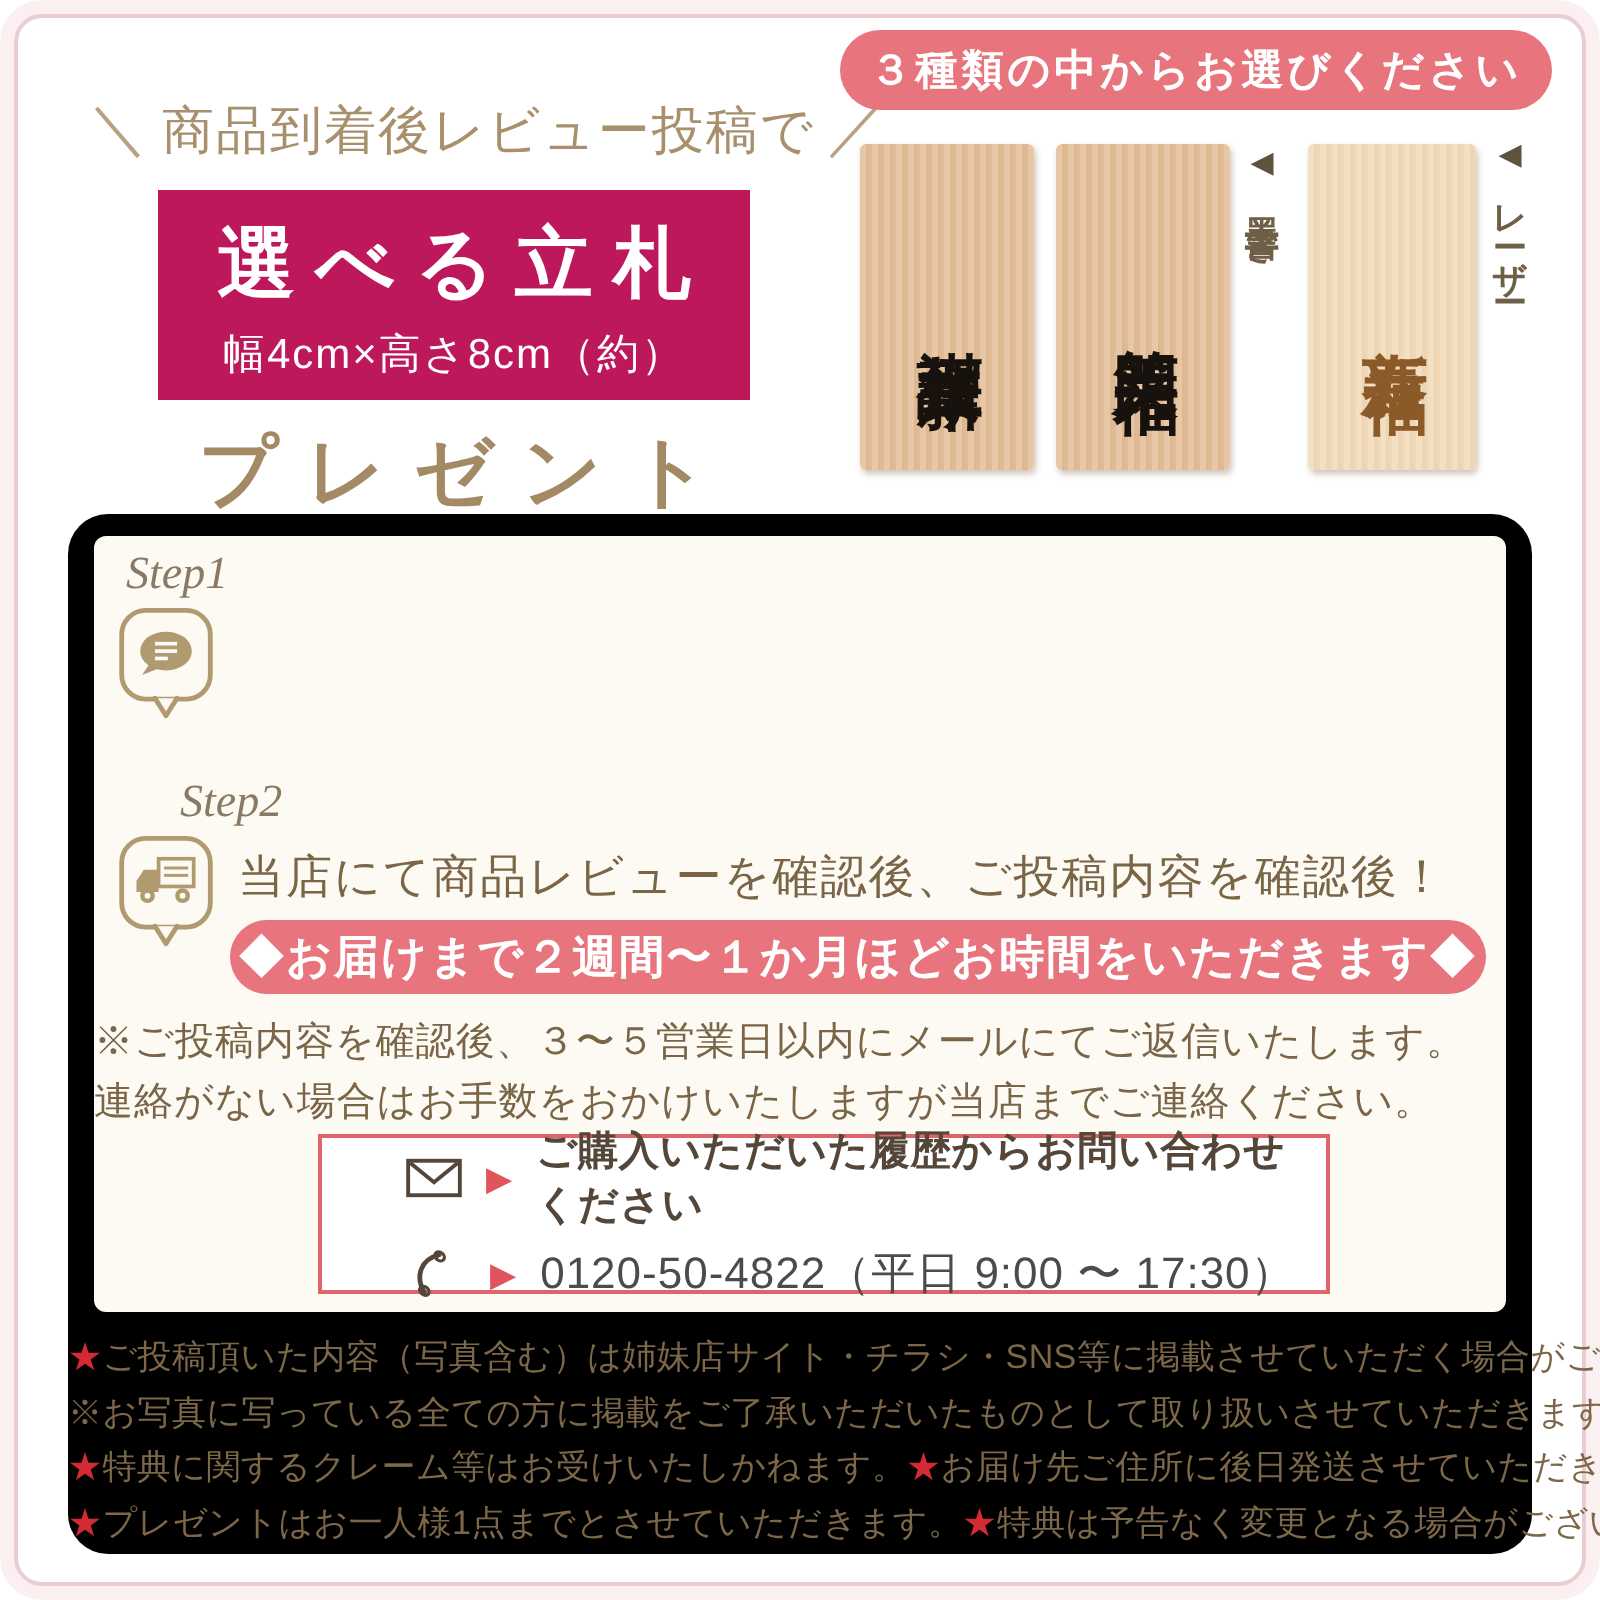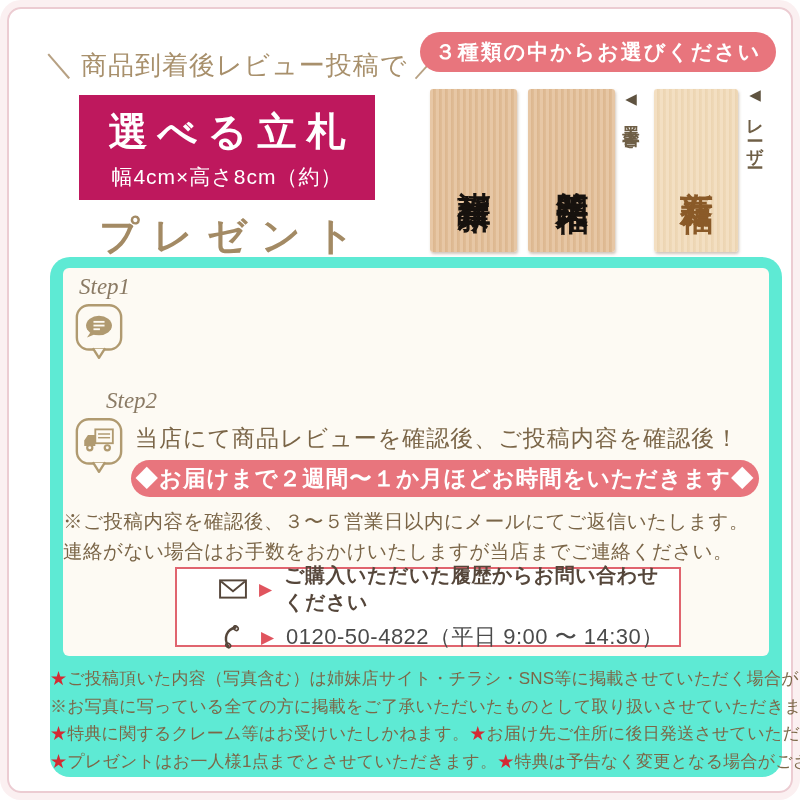--- a/index.html
+++ b/index.html
@@ -24,21 +24,21 @@
   .pink-box {
     width:296px; margin:10px auto 0; background:#be185d; color:#fff;
     padding:10px 0 9px;
   }
   .pink-box .title { font-size:39px; font-weight:bold; letter-spacing:10px; text-indent:10px; }
   .pink-box .size  { font-size:21px; font-weight:normal; letter-spacing:1px; margin-top:4px; }
   .present { margin-top:9px; color:#a38a64; font-size:39px; font-weight:bold; letter-spacing:14px; text-indent:14px; }
   .condition { margin-top:3px; color:#a38a64; font-size:19px; letter-spacing:4px; }
 
   
-  .header-right { position:absolute; left:420px; top:32px; width:366px; }
+  .header-right { position:absolute; left:420px; top:15px; width:366px; }
   .pill {
     background:#e8757d; color:#fff; border-radius:999px;
     font-size:21px; font-weight:bold; letter-spacing:2px;
     text-align:center; padding:6px 0; width:356px;
   }
   .tags-row { position:relative; height:172px; margin-top:13px; }
   .wood-tag {
     position:absolute; top:4px; height:163px; width:87px;
     border-radius:3px; box-shadow:1px 2px 3px rgba(120,90,60,.35);
     display:flex; align-items:center; justify-content:center;
@@ -54,22 +54,22 @@
   .laser-text { color:#8a5a28; }
   .tag-label { position:absolute; top:6px; text-align:center; width:26px; color:#6f5f46; }
   .tag-label .arrow { font-size:15px; color:#5f5340; display:block; line-height:1; }
   .tag-label .vtext {
     writing-mode:vertical-rl; text-orientation:upright;
     font-size:17px; font-weight:bold; letter-spacing:4px; margin-top:6px; display:inline-block;
   }
 
   
   .main-box {
-    position:absolute; left:50px; top:257px; width:732px; height:520px;
-    background:#5eead4; border-radius:20px;
+    position:absolute; left:34px; top:257px; width:732px; height:520px;
+    background:#000000; border-radius:20px;
   }
   .panel {
     position:absolute; left:13px; top:11px; width:706px; height:388px;
     background:#fdfaf3; border-radius:6px;
   }
   .step-label {
     position:absolute; left:16px; font-family:"Liberation Serif", serif;
     font-style:italic; font-size:23px; color:#8a7a64;
   }
   .step1-label { top:6px; } .step2-label { top:120px;margin-left:27px; }
@@ -192,21 +192,21 @@
       </div>
       <div class="contact-row">
         <span class="cicon">
           <svg width="24" height="24" viewBox="0 0 24 24">
             <path d="M6 21 C1.5 13 4.5 4.5 13.5 2.5" fill="none" stroke="#55463a" stroke-width="2.4" stroke-linecap="round"></path>
             <ellipse cx="6.2" cy="20.4" rx="2.6" ry="2" fill="none" stroke="#55463a" stroke-width="1.6" transform="rotate(40 6.2 20.4)"></ellipse>
             <ellipse cx="13.8" cy="3.2" rx="2.6" ry="2" fill="none" stroke="#55463a" stroke-width="1.6" transform="rotate(40 13.8 3.2)"></ellipse>
           </svg>
         </span>
         <span class="tri">▶</span>
-        <span class="txt2">0120-50-4822（平日 9:00 〜 14:30）</span>
+        <span class="txt2">0120-50-4822（平日 9:00 〜 17:30）</span>
       </div>
     </div>
   </div>
 
   <div class="footer-notes">
     <div class="fline"><span class="star">★</span>ご投稿頂いた内容（写真含む）は姉妹店サイト・チラシ・SNS等に掲載させていただく場合がございます。</div>
     <div class="fline">※お写真に写っている全ての方に掲載をご了承いただいたものとして取り扱いさせていただきます。</div>
     <div class="fline"><span class="star">★</span>特典に関するクレーム等はお受けいたしかねます。<span class="star">★</span>お届け先ご住所に後日発送させていただきます。</div>
     <div class="fline"><span class="star">★</span>プレゼントはお一人様1点までとさせていただきます。<span class="star">★</span>特典は予告なく変更となる場合がございます。</div>
   </div>

